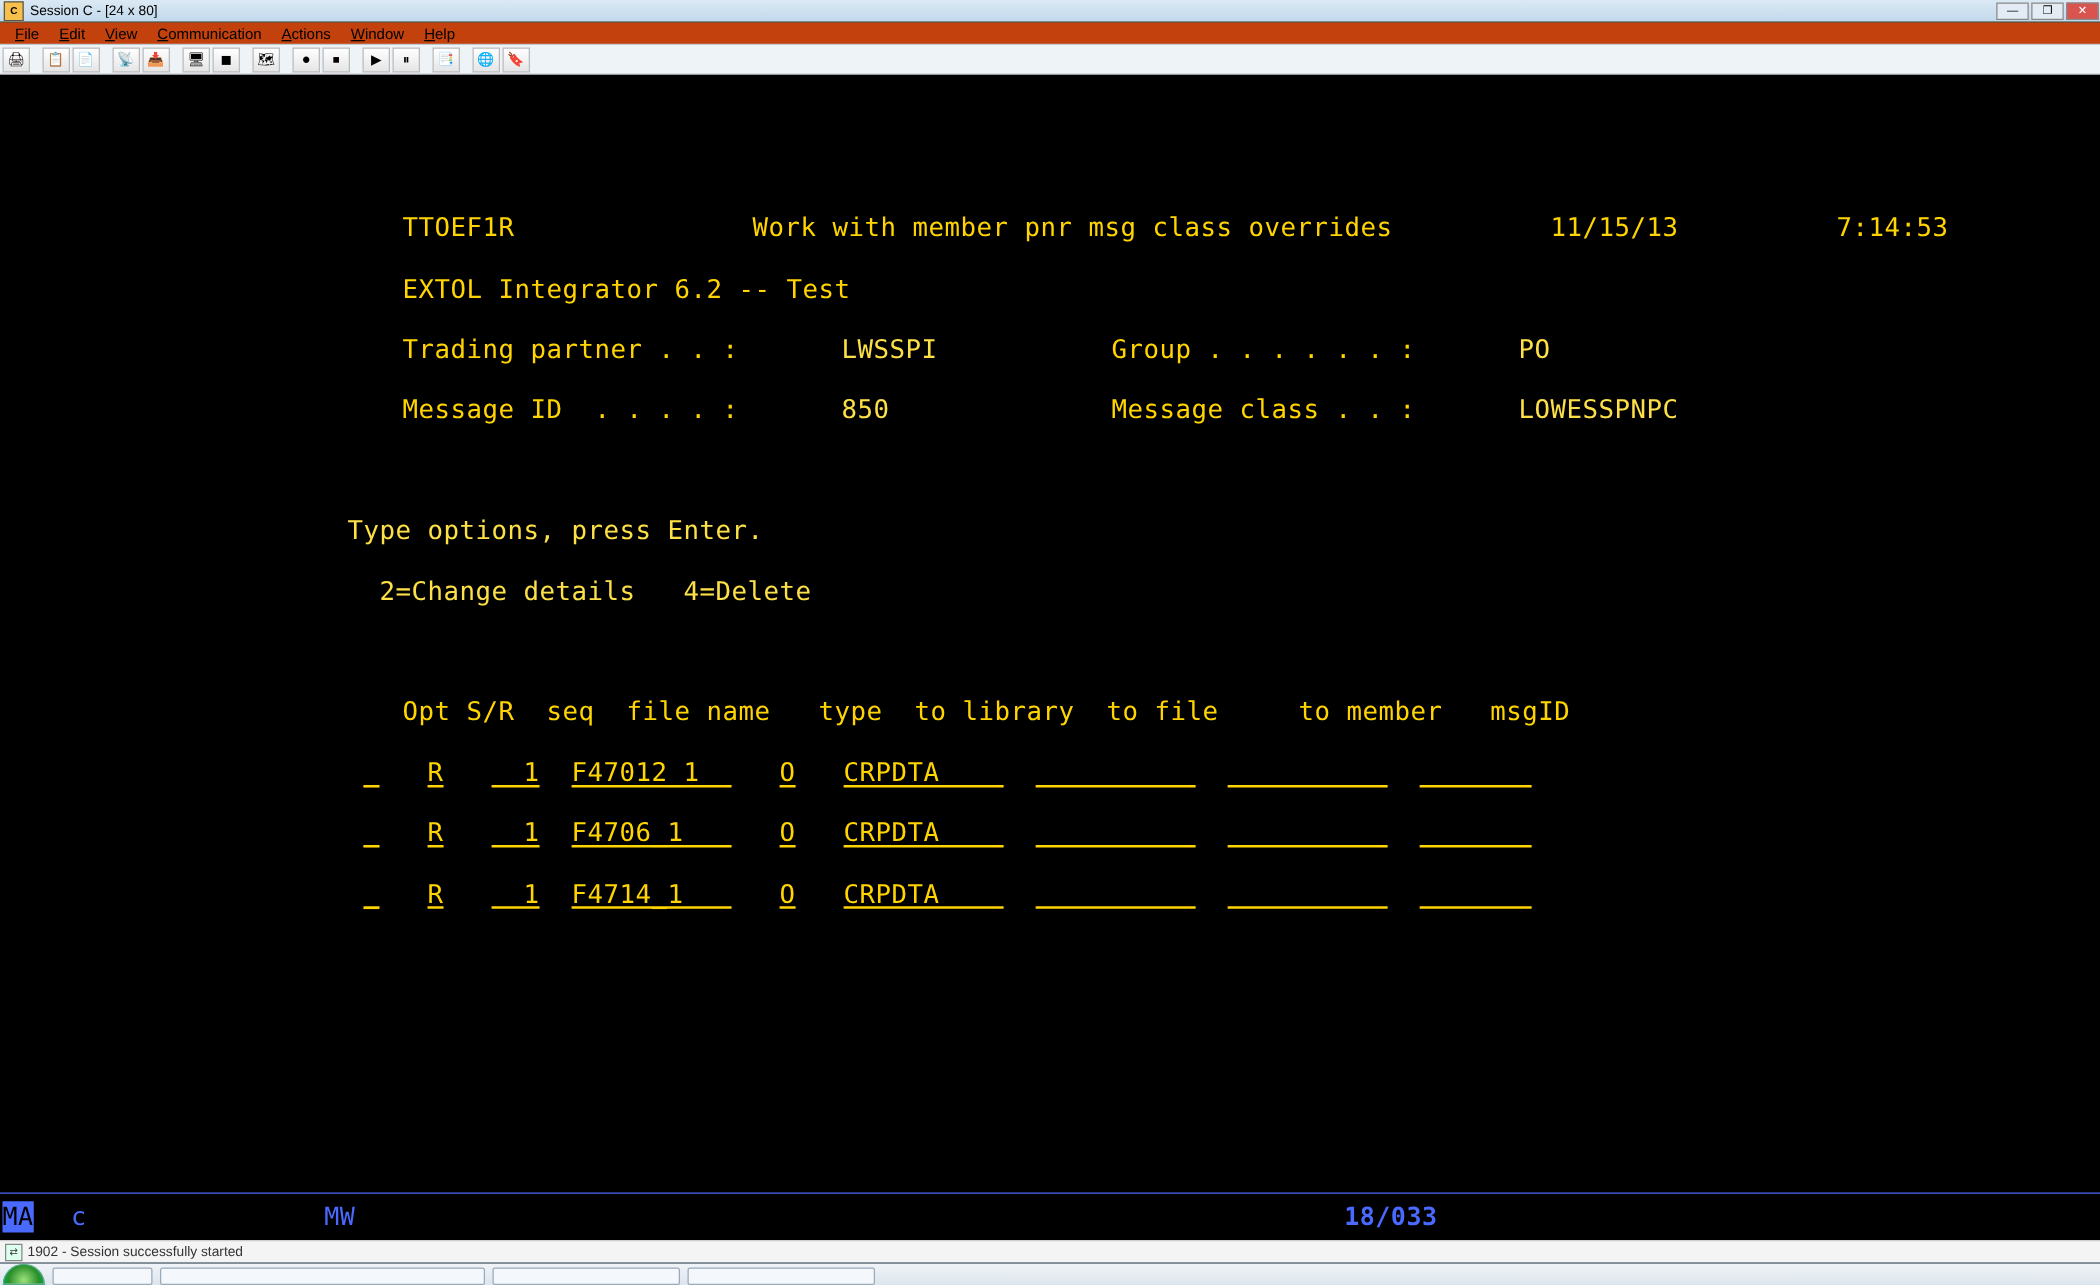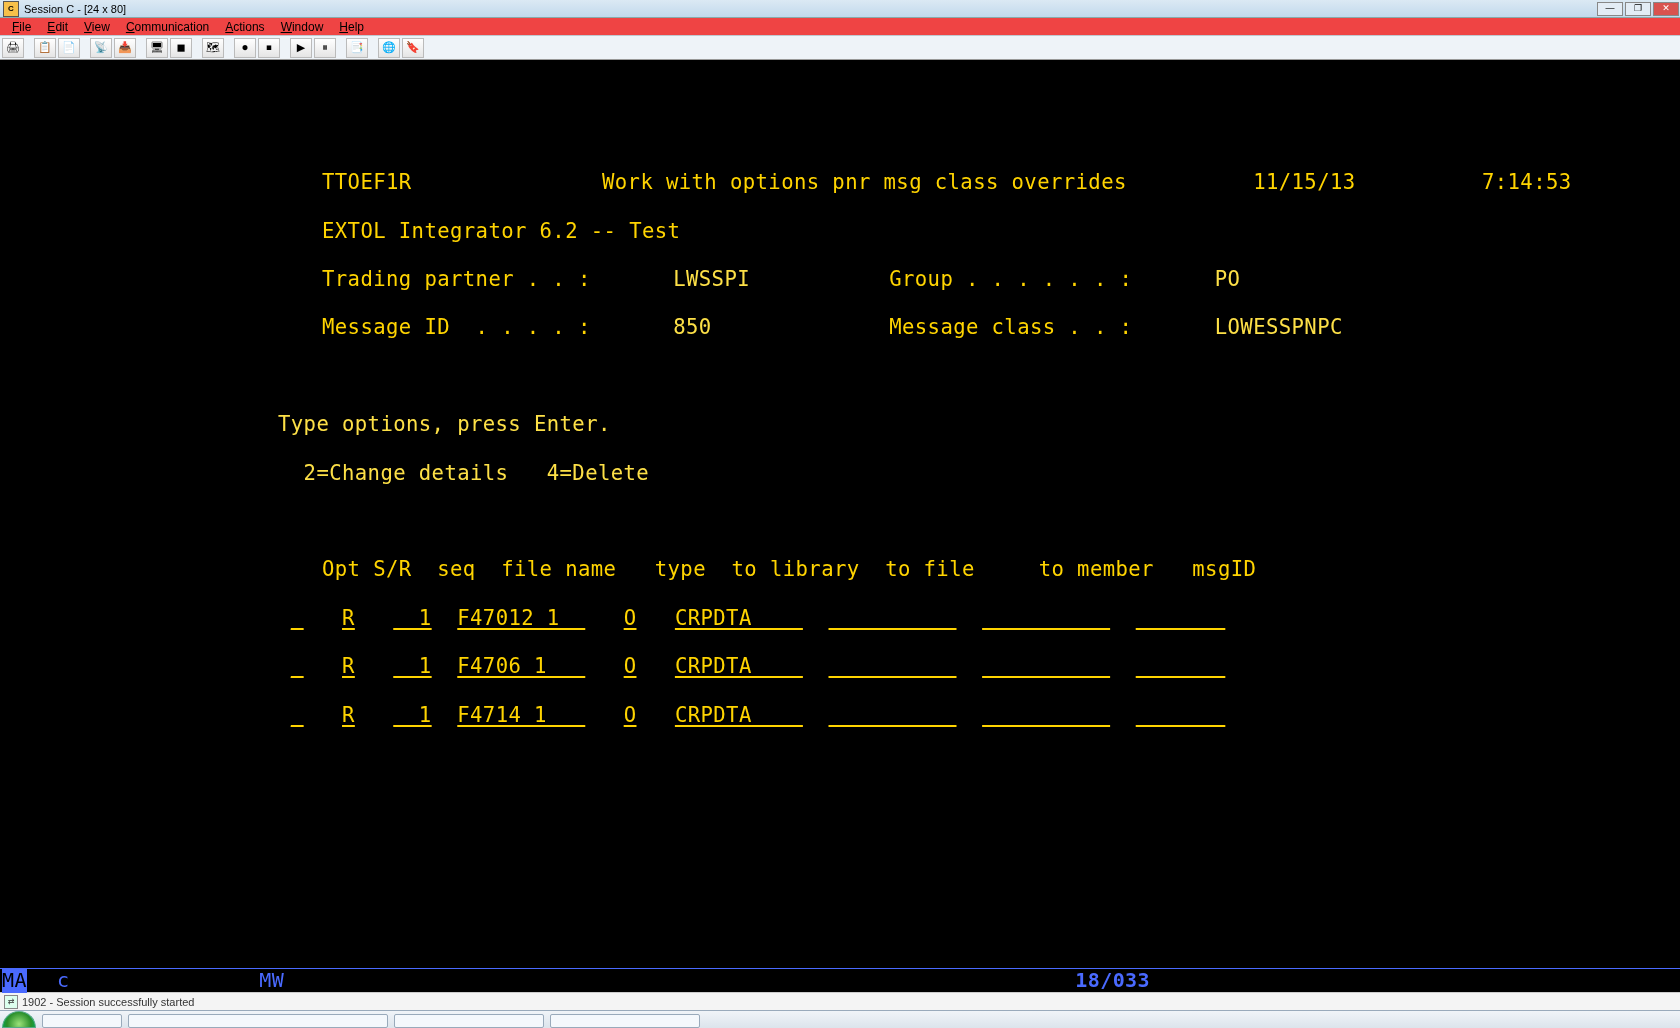--- a/index.html
+++ b/index.html
@@ -23,21 +23,21 @@
   .winbtn {
     width: 26px; height: 14px; margin: 0 1px;
     border: 1px solid #888; background: #e3ecf5;
     display:flex;align-items:center;justify-content:center;
     font-size:9px; line-height:1;
   }
   .winbtn.close { background:#d9534f; color:#fff; }
   
   .menubar {
     height: 18px;
-    background: #ef4444;
+    background: #c2410c;
     display:flex; align-items:center;
     font-size: 12px; color:#000;
     border-bottom: 1px solid #c0c8d0;
     padding-left: 4px;
   }
   .menubar span { padding: 0 8px; cursor: default; }
   .menubar span u { text-decoration: underline; }
   
   .toolbar {
     height: 24px;
@@ -68,21 +68,21 @@
     color: #7fb4ff;
     padding-top: 86px;
   }
   .term .row { padding-left: 278px; height: 24.2px; }
   .y { color: #ffd400; margin-left: 44px; }
   .b { color: #fde047; }
   .uy { color: #ffd400; text-decoration: underline; text-underline-offset: 3px; }
   
   .oia {
     position:absolute; left:0; right:0; bottom:0;
-    height: 24px;
+    height: 38px;
     border-top: 1px solid #4a6aff;
     color:#4a6aff;
     font-family: "Lucida Console", Consolas, monospace;
     font-size: 20px;
     display:flex;align-items:center;
     padding-left:2px;
   }
   .oia .block { background:#4a6aff; color:#000; padding:0 0px; }
   
   .winstatus {
@@ -157,21 +157,21 @@
   <div class="tbtn">▶</div>
   <div class="tbtn">⏸</div>
   <div class="tsep"></div>
   <div class="tbtn">📑</div>
   <div class="tsep"></div>
   <div class="tbtn">🌐</div>
   <div class="tbtn">🔖</div>
 </div>
 
 <div class="term">
-<div class="row"><span class="y">TTOEF1R</span><span class="y">        </span><span class="y">Work with options pnr msg class overrides</span><span class="y">   </span><span class="y">11/15/13</span><span class="y">   </span><span class="y">7:14:53</span></div>
+<div class="row"><span class="y">TTOEF1R</span><span class="y">        </span><span class="y">Work with member pnr msg class overrides</span><span class="y">   </span><span class="y">11/15/13</span><span class="y">   </span><span class="y">7:14:53</span></div>
 <div class="row"><span class="y">EXTOL Integrator 6.2 -- Test</span></div>
 <div class="row"><span class="y">Trading partner . . :</span><span class="y">   </span><span class="b">LWSSPI</span><span class="y">    </span><span class="y">Group . . . . . . :</span><span class="y">   </span><span class="b">PO</span></div>
 <div class="row"><span class="y">Message ID  . . . . :</span><span class="y">   </span><span class="b">850</span><span class="y">       </span><span class="y">Message class . . :</span><span class="y">   </span><span class="b">LOWESSPNPC</span></div>
 <div class="row"></div>
 <div class="row"><span class="b">Type options, press Enter.</span></div>
 <div class="row"><span class="b">  2=Change details   4=Delete</span></div>
 <div class="row"></div>
 <div class="row"><span class="y">Opt S/R  seq  file name   type  to library  to file     to member   msgID</span></div>
 <div class="row"> <span class="uy">_</span>   <span class="uy">R</span>   <span class="uy">  1</span>  <span class="uy">F47012_1  </span>   <span class="uy">O</span>   <span class="uy">CRPDTA    </span>  <span class="uy">          </span>  <span class="uy">          </span>  <span class="uy">       </span></div>
 <div class="row"> <span class="uy">_</span>   <span class="uy">R</span>   <span class="uy">  1</span>  <span class="uy">F4706_1   </span>   <span class="uy">O</span>   <span class="uy">CRPDTA    </span>  <span class="uy">          </span>  <span class="uy">          </span>  <span class="uy">       </span></div>

